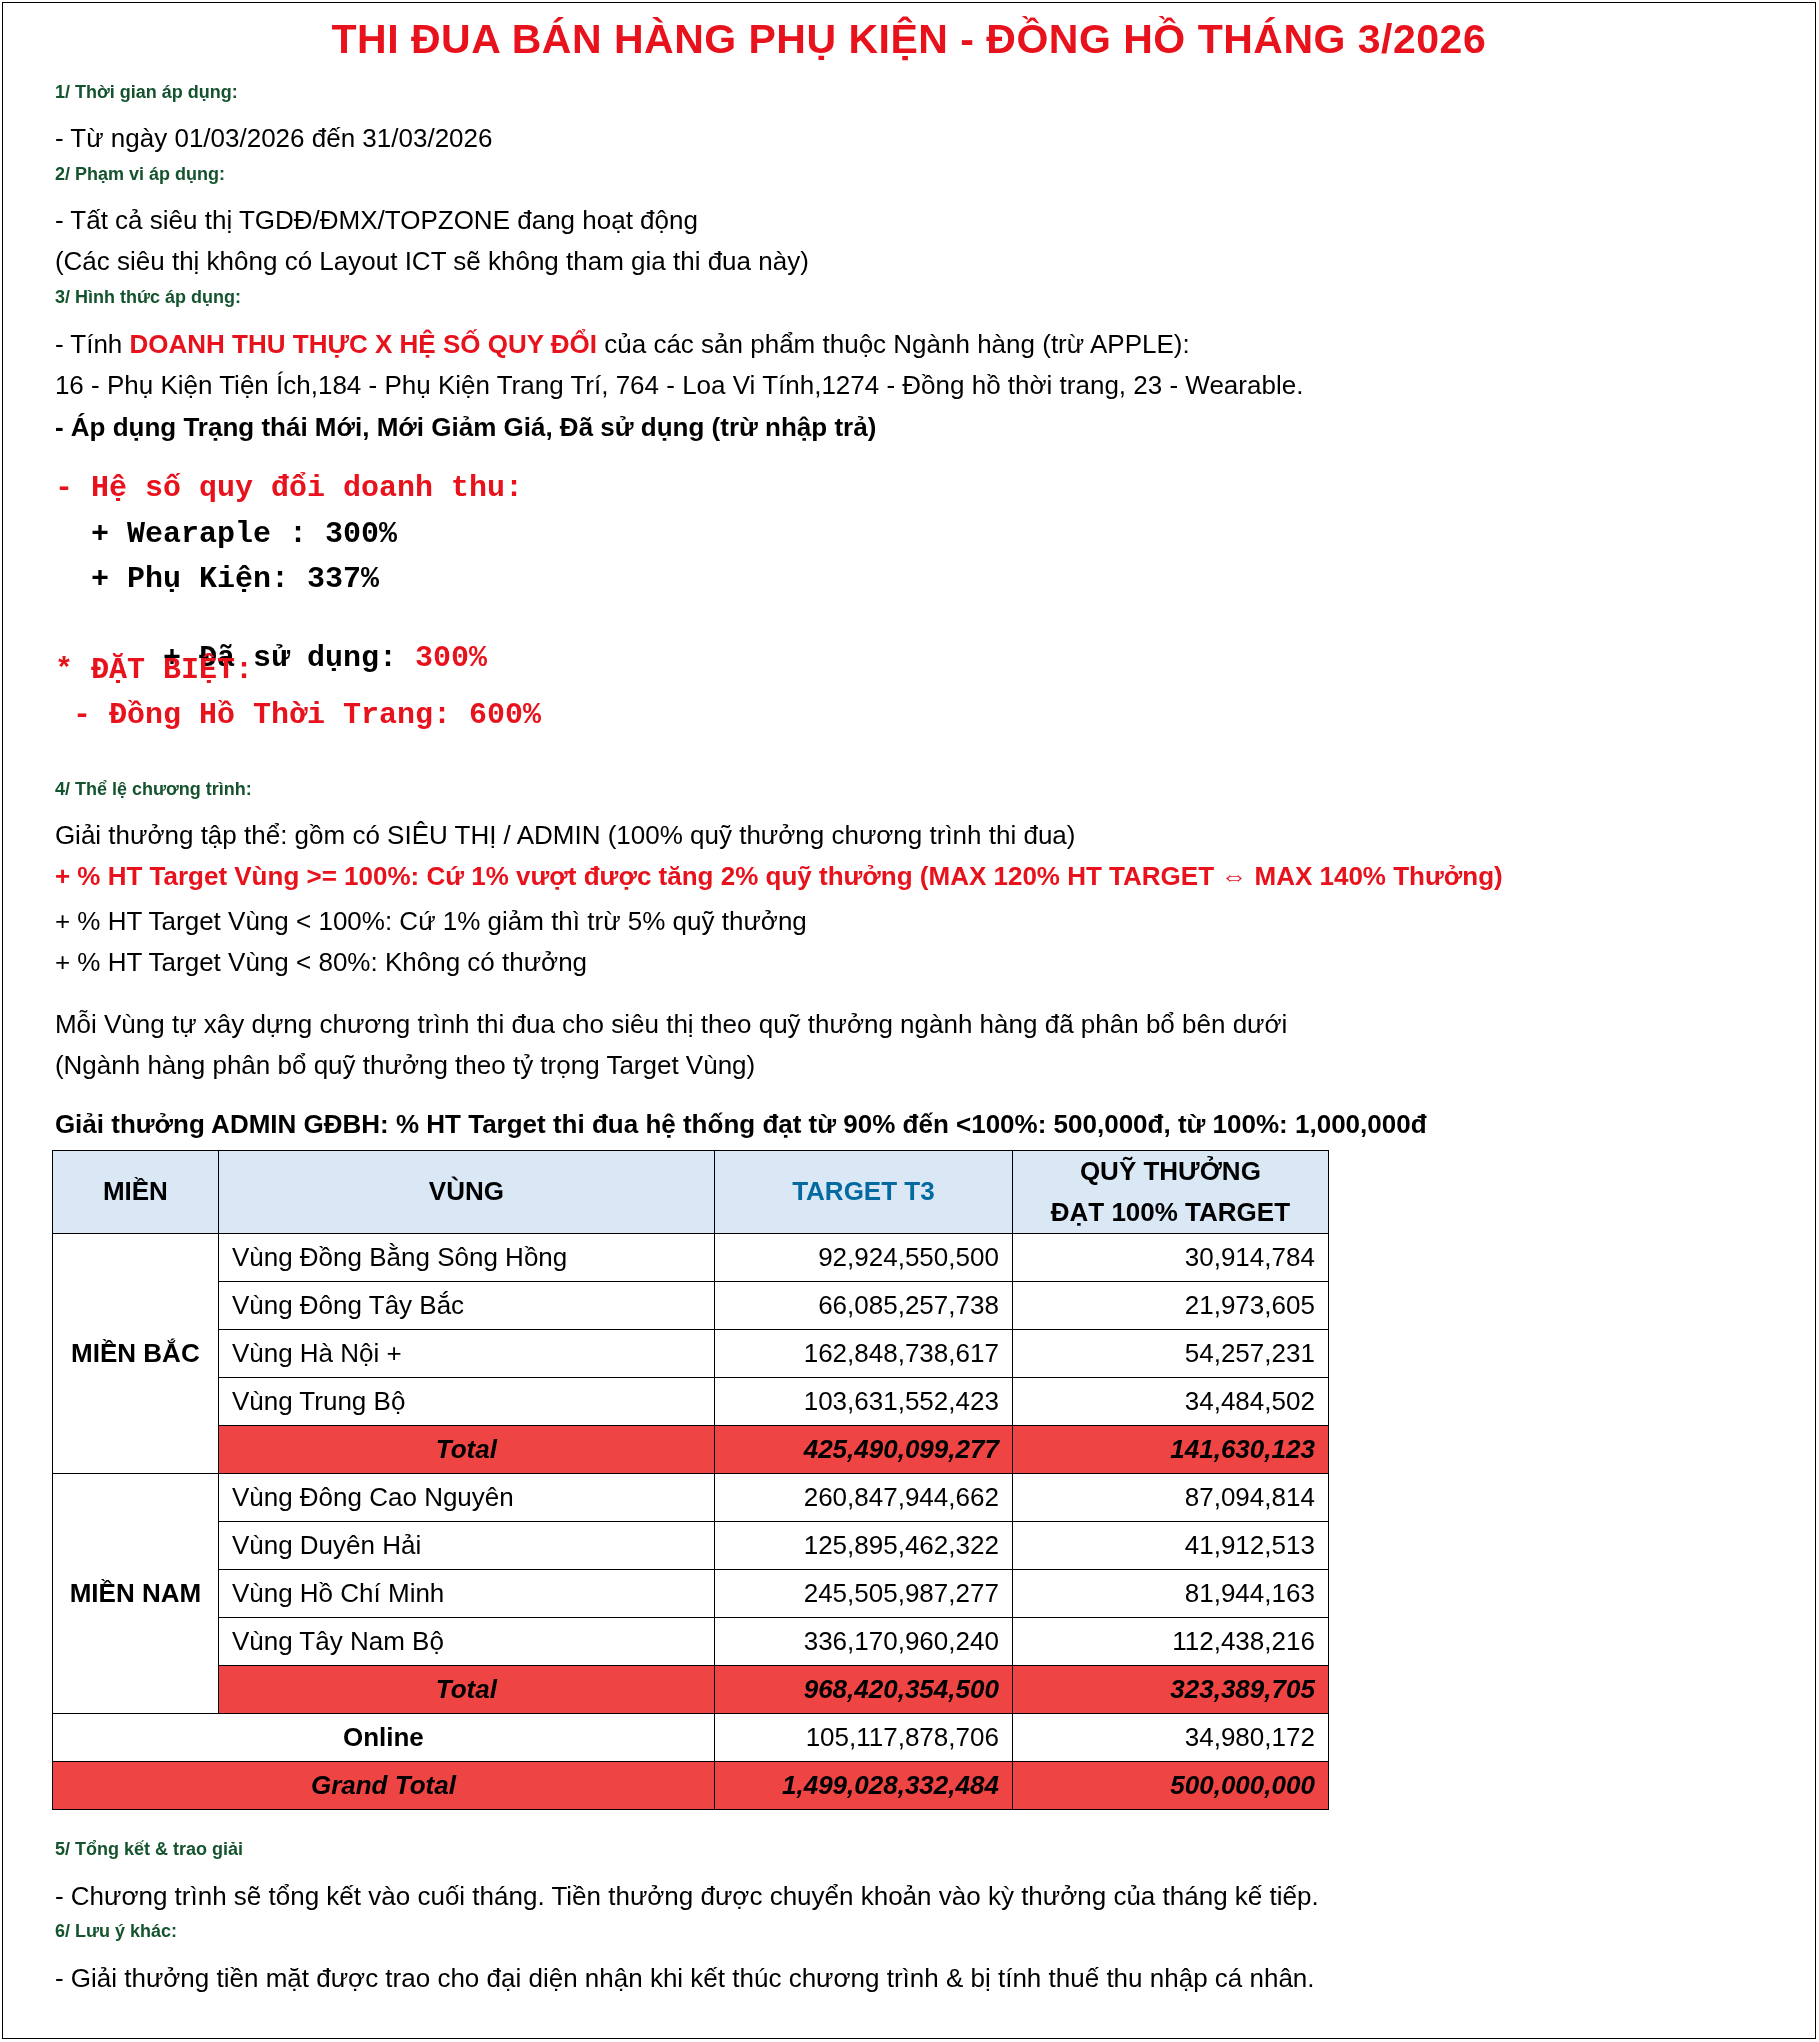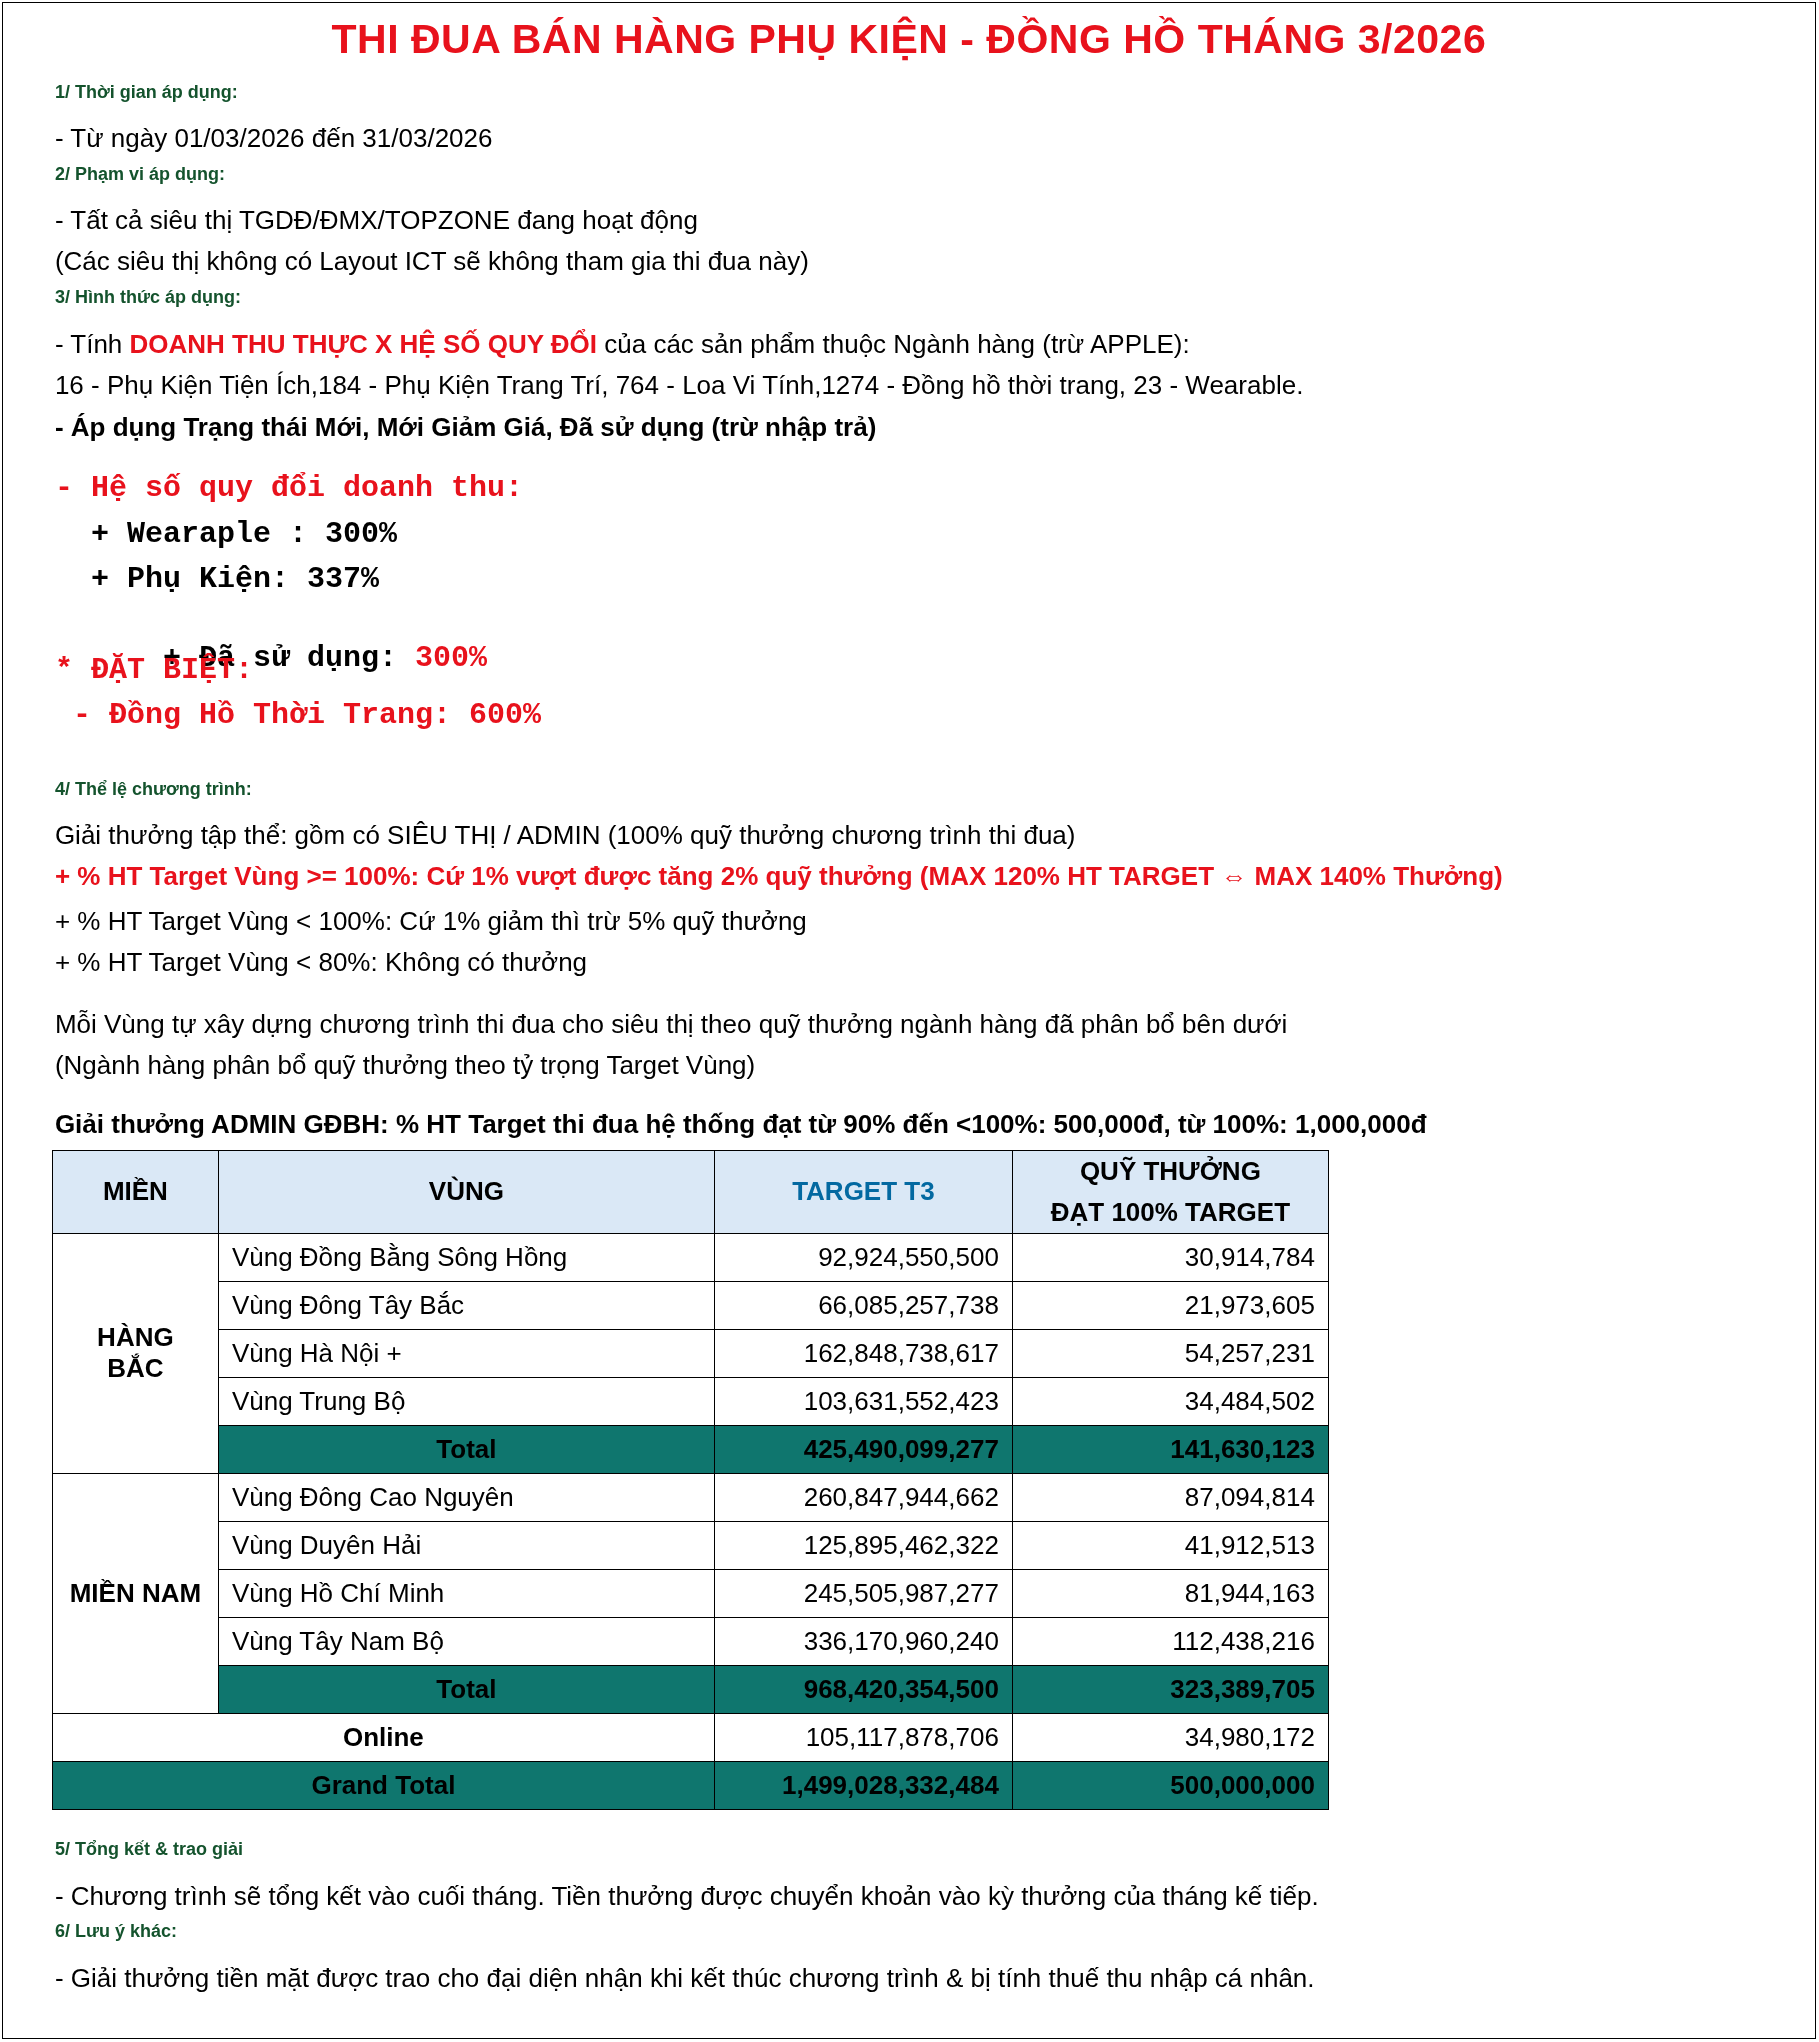--- a/index.html
+++ b/index.html
@@ -14,21 +14,21 @@
   .red { color: #e8121c; }
   .b { font-weight: bold; }
   .big { font-size: 30px; font-weight: bold; font-family: Liberation Mono, monospace; }
 
   table.t { position: absolute; left: 49px; top: 1147px; border-collapse: collapse;
             font-size: 26px; border-radius: 32px; }
   table.t td { border: 1.4px solid #000; height: 48px; padding: 0 13px; box-sizing: border-box; }
   .hd td { background: #dae8f6; font-weight: bold; text-align: center; height: 84px; line-height: 41px; }
   .c0 { width: 166px; } .c1 { width: 496px; } .c2 { width: 298px; } .c3 { width: 316px; }
   .num { text-align: right; }
-  .tot td { background: #0f766e; font-weight: bold; }
+  .tot td { background: #ef4444; font-weight: bold; font-style: italic; }
   .ctr { text-align: center; font-weight: bold; }
   .mien { text-align: center; font-weight: bold; background: #fff; }
 </style>
 </head>
 <body>
 
 <div class="page">
   <div class="title">THI ĐUA BÁN HÀNG PHỤ KIỆN - ĐỒNG HỒ THÁNG 3/2026</div>
 
   <div class="line h" style="top:79px">1/ Thời gian áp dụng:</div>
@@ -68,21 +68,21 @@
         <tr class="hd">
       <td class="c0">MIỀN</td>
       <td class="c1">VÙNG</td>
       <td class="c2 red" style="color:#0369a1">TARGET T3</td>
       <td class="c3">
             <div>QUỸ THƯỞNG</div>
             <div>ĐẠT 100% TARGET</div>
           </td>
     </tr>
     <tr>
-      <td class="mien" rowspan="5">HÀNG BẮC</td>
+      <td class="mien" rowspan="5">MIỀN BẮC</td>
       <td>Vùng Đồng Bằng Sông Hồng</td>
       <td class="num">92,924,550,500</td>
       <td class="num">30,914,784</td>
     </tr>
     <tr>
       <td>Vùng Đông Tây Bắc</td>
       <td class="num">66,085,257,738</td>
       <td class="num">21,973,605</td>
     </tr>
     <tr>

